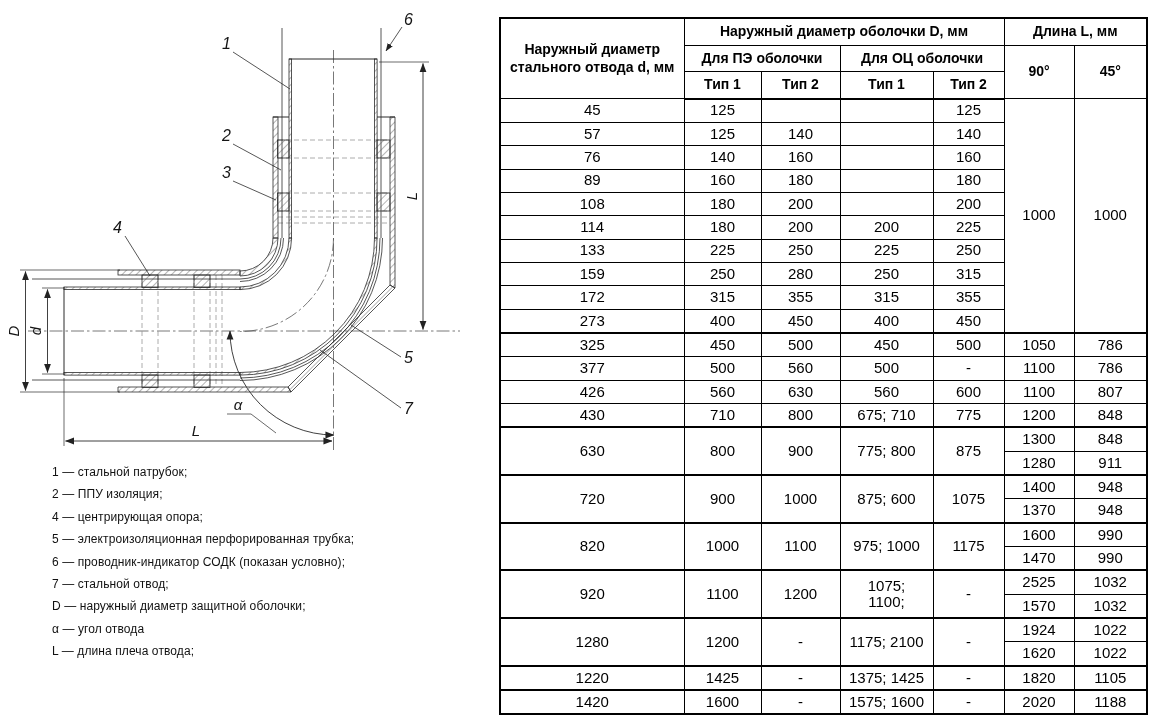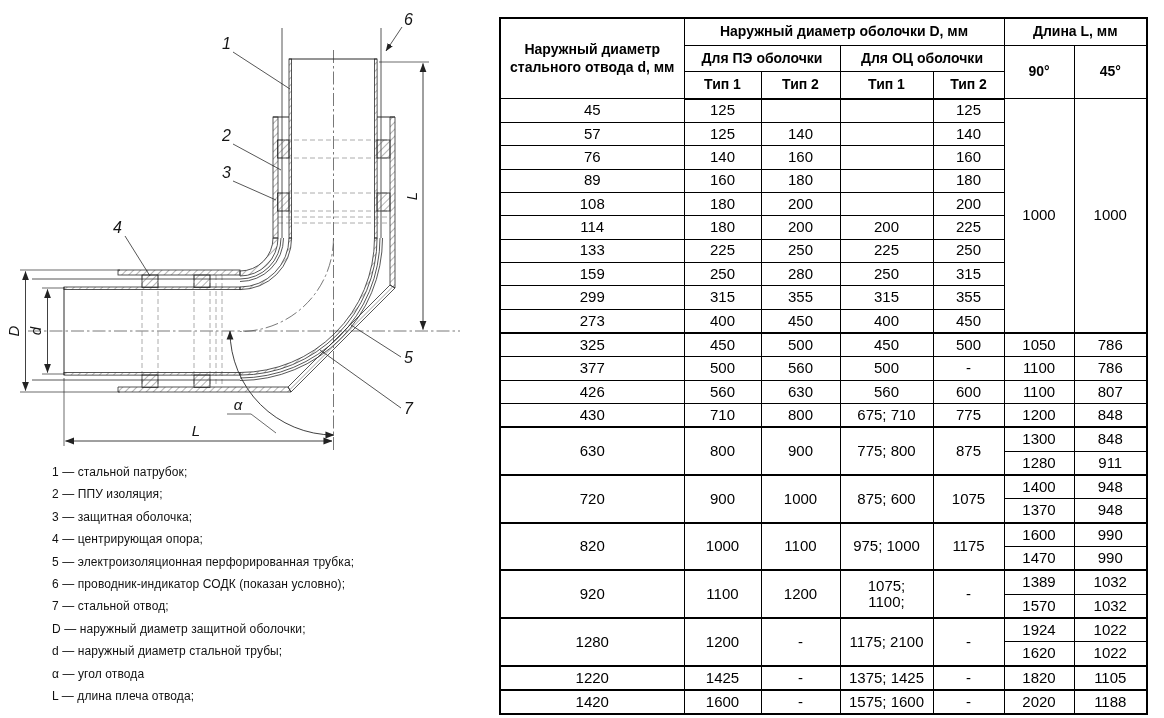--- a/index.html
+++ b/index.html
@@ -160,27 +160,25 @@
       <line class="thin" x1="402" y1="27" x2="386" y2="51" marker-end="url(#arw)"></line>
       <text class="call" x="404" y="25">6</text>
       <line class="thin" x1="401" y1="408" x2="320" y2="350"></line>
       <text class="call" x="404" y="414">7</text>
     </g>
   </svg>
 
   <div class="legend">
       <div>1 — стальной патрубок;</div>
       <div>2 — ППУ изоляция;</div>
-      <div>3 — защитная оболочка;</div>
       <div>4 — центрирующая опора;</div>
       <div>5 — электроизоляционная перфорированная трубка;</div>
       <div>6 — проводник-индикатор СОДК (показан условно);</div>
       <div>7 — стальной отвод;</div>
       <div>D — наружный диаметр защитной оболочки;</div>
-      <div>d — наружный диаметр стальной трубы;</div>
       <div>α — угол отвода</div>
       <div>L — длина плеча отвода;</div>
     </div>
 
   <div class="tbl-wrap">
     <table class="spec">
       <colgroup>
         <col style="width:184px">
           <col style="width:77px">
           <col style="width:79px">
@@ -261,21 +259,21 @@
             <td>250</td>
           </tr>
           <tr>
             <td>159</td>
             <td>250</td>
             <td>280</td>
             <td>250</td>
             <td>315</td>
           </tr>
           <tr>
-            <td>299</td>
+            <td>172</td>
             <td>315</td>
             <td>355</td>
             <td>315</td>
             <td>355</td>
           </tr>
           <tr>
             <td>273</td>
             <td>400</td>
             <td>450</td>
             <td>400</td>
@@ -356,21 +354,21 @@
             <td>1470</td>
             <td>990</td>
           </tr>
           <tr class="thick-top">
             <td rowspan="2">920</td>
             <td rowspan="2">1100</td>
             <td rowspan="2">1200</td>
             <td rowspan="2">1075;
 1100;</td>
             <td rowspan="2">-</td>
-            <td>1389</td>
+            <td>2525</td>
             <td>1032</td>
           </tr>
           <tr>
             <td>1570</td>
             <td>1032</td>
           </tr>
           <tr class="thick-top">
             <td rowspan="2">1280</td>
             <td rowspan="2">1200</td>
             <td rowspan="2">-</td>

